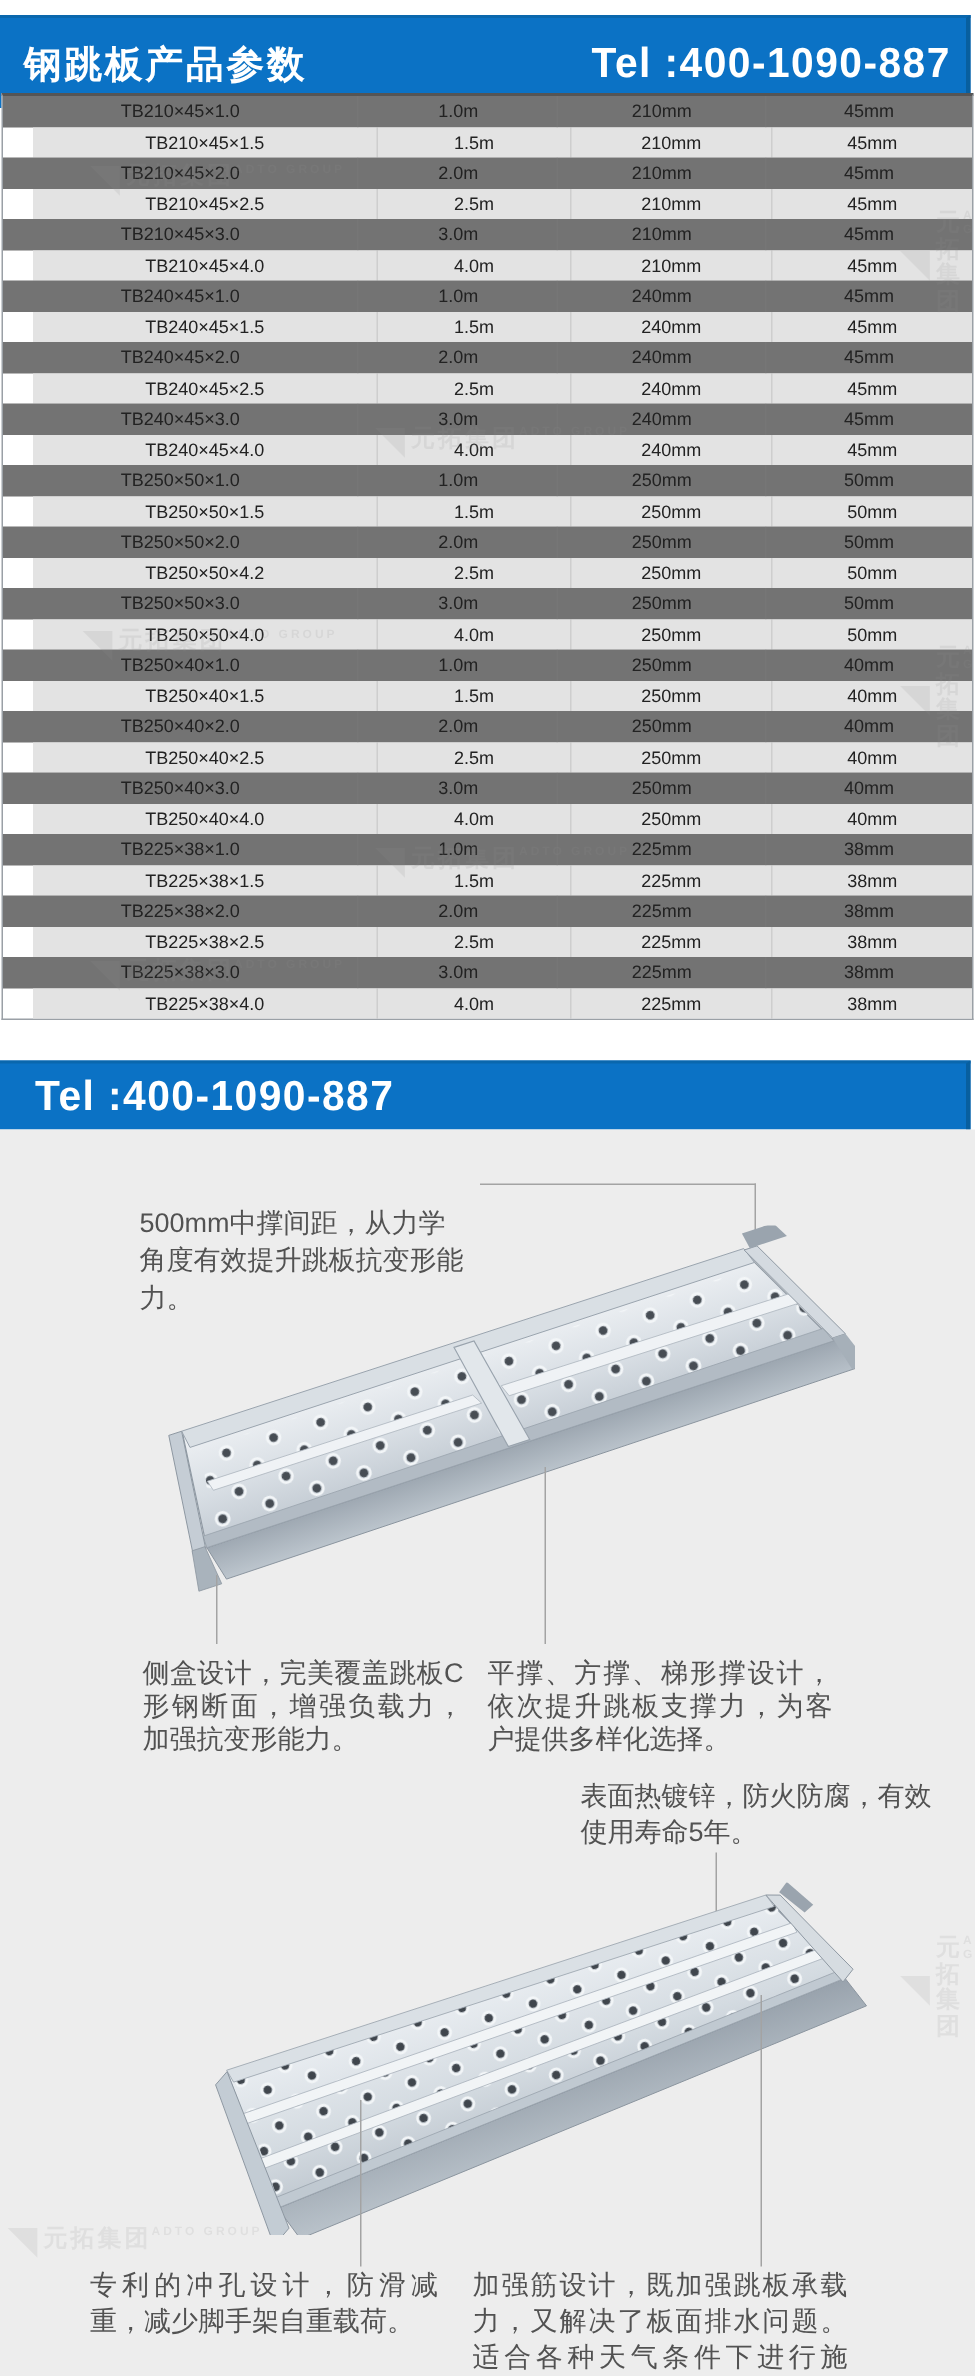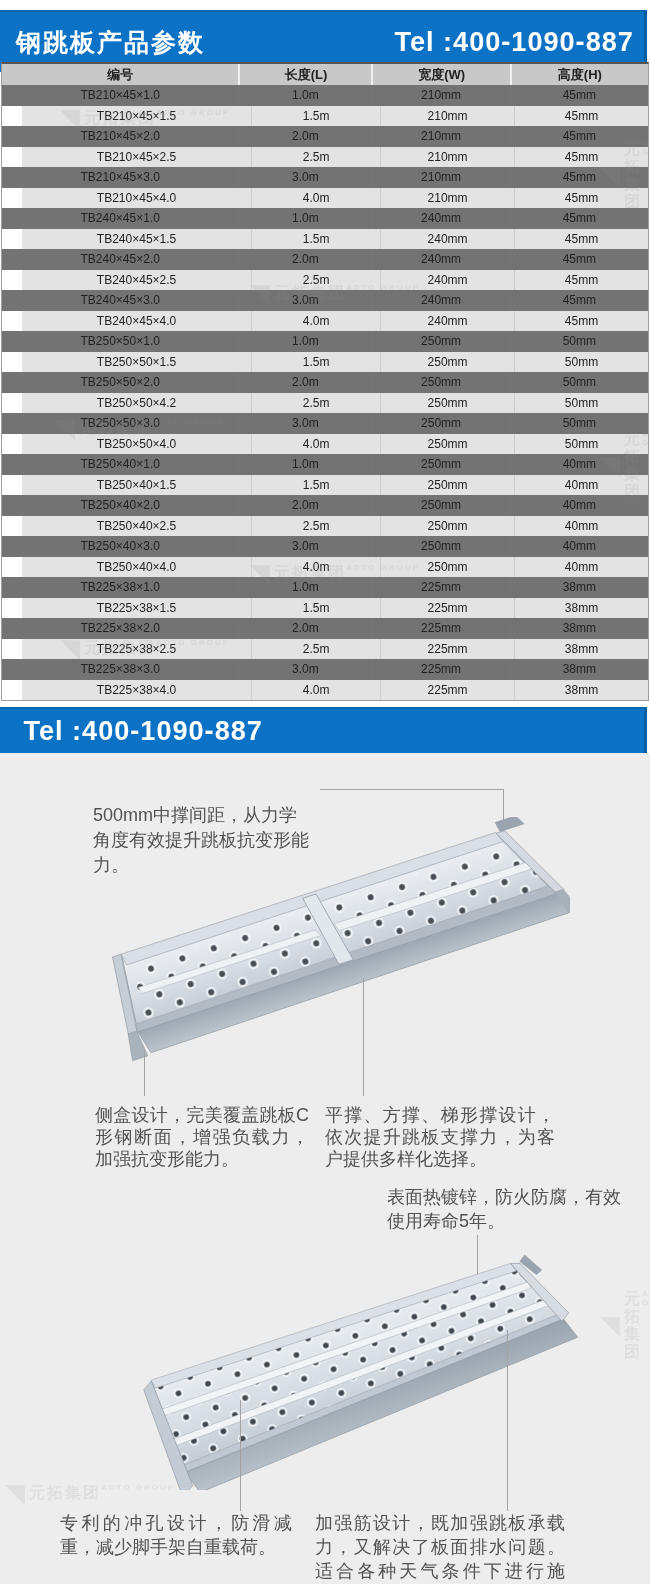--- a/index.html
+++ b/index.html
@@ -58,26 +58,20 @@
 </style>
 </head>
 <body>
 
 <div class="bar bar1">
   <span class="bar-title">钢跳板产品参数</span>
   <span class="bar-tel">Tel :400-1090-887</span>
 </div>
 
 <div class="spec-table">
-  <div class="thead">
-    <div class="td c0">编号</div>
-    <div class="td c1">长度(L)</div>
-    <div class="td c2">宽度(W)</div>
-    <div class="td c3">高度(H)</div>
-  </div>
   <div>
       <div class="tr">
         <div class="td c0">TB210×45×1.0</div>
         <div class="td c1">1.0m</div>
         <div class="td c2">210mm</div>
         <div class="td c3">45mm</div>
       </div>
       <div class="tr alt">
         <div class="td c0">TB210×45×1.5</div>
         <div class="td c1">1.5m</div>

